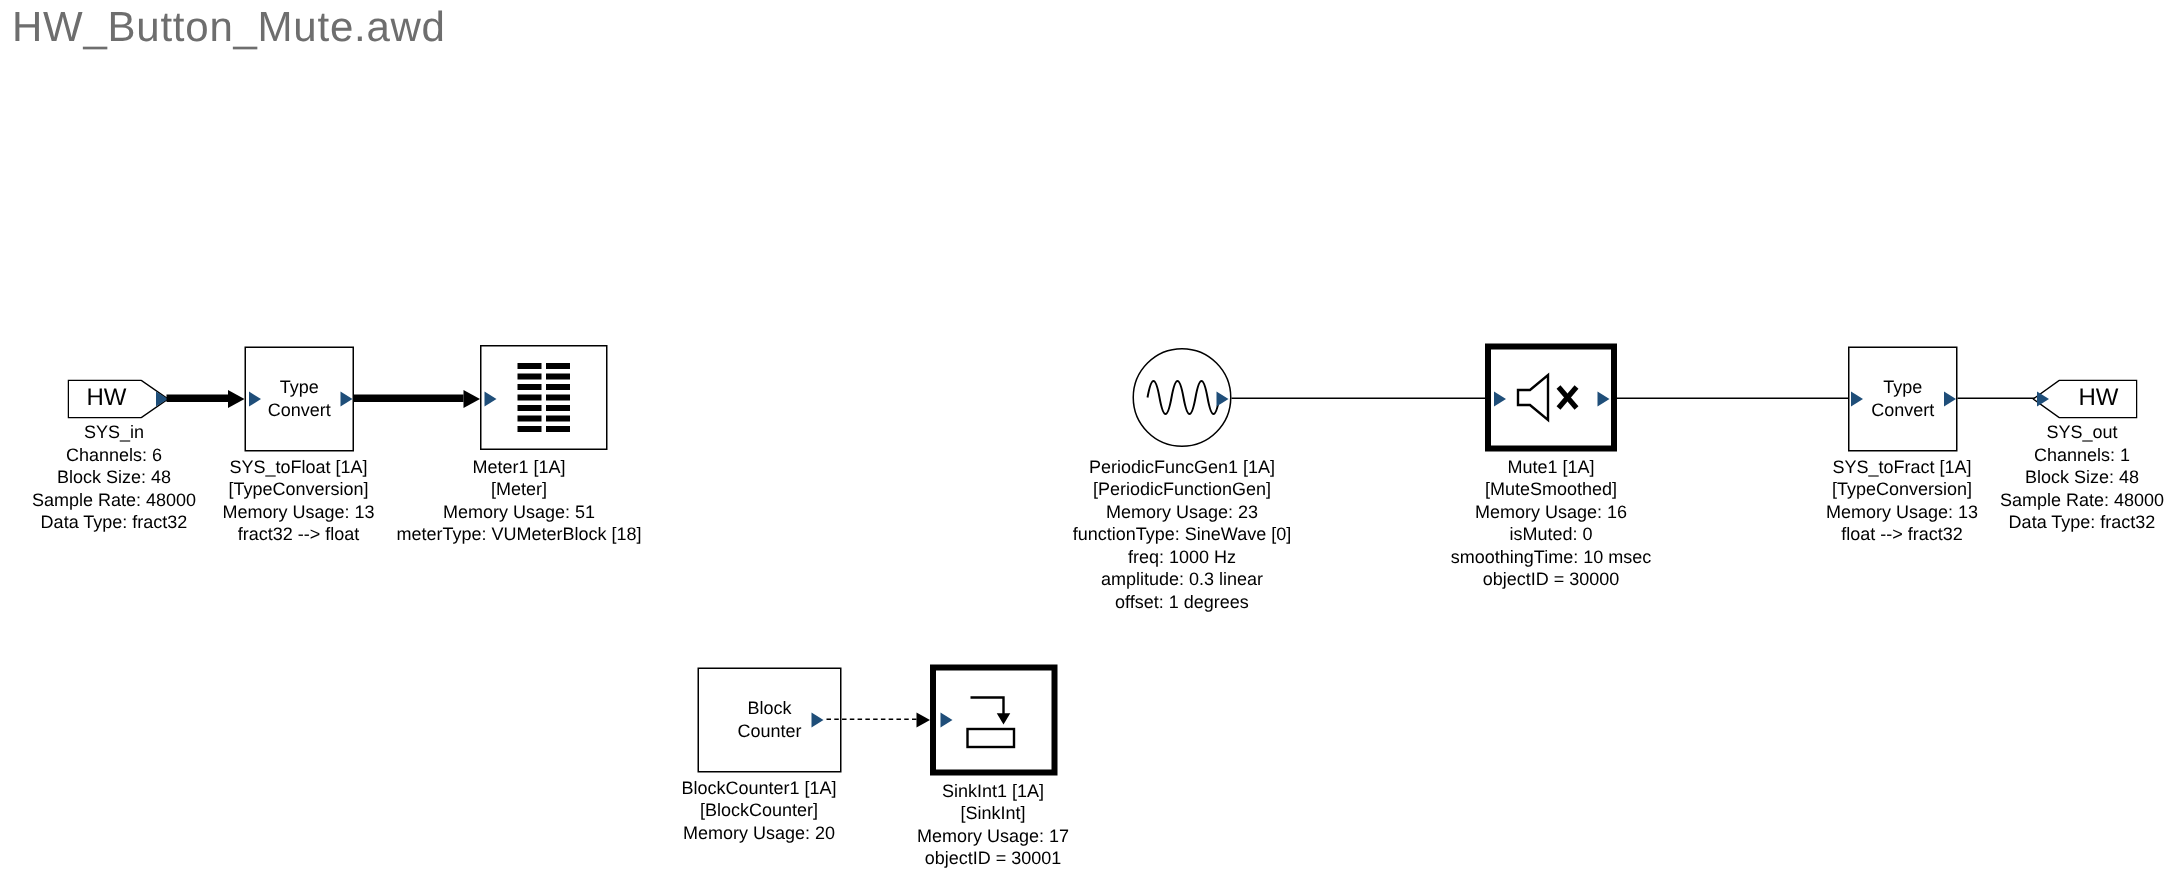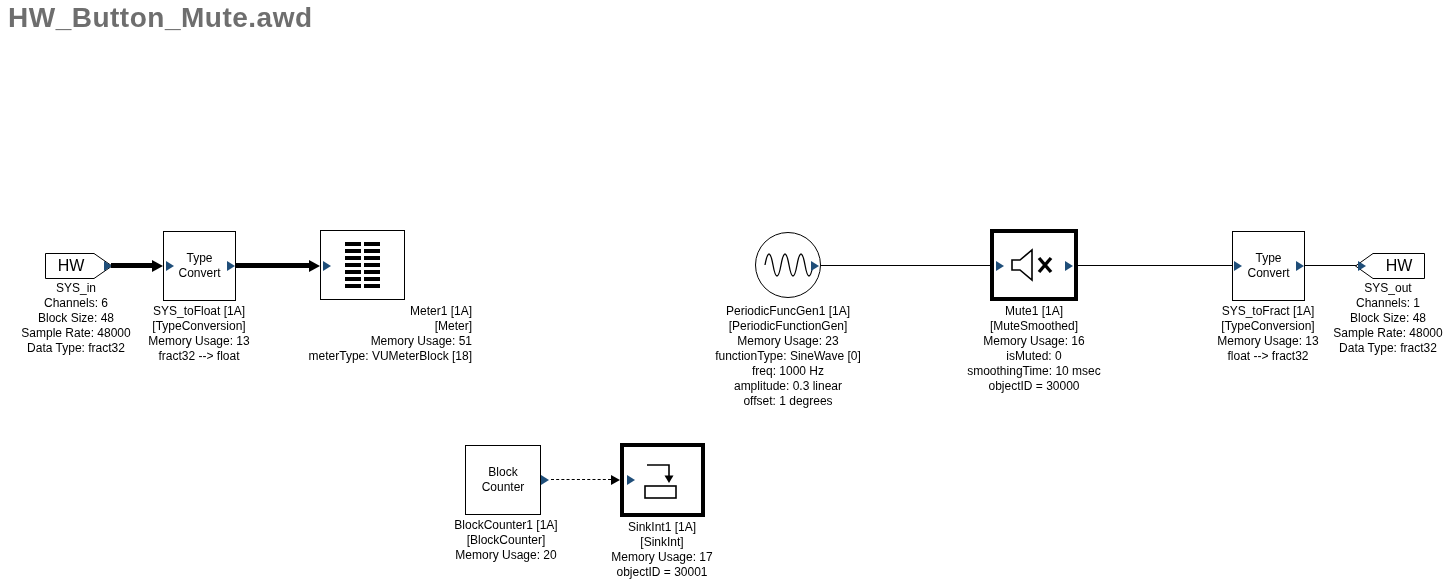--- a/index.html
+++ b/index.html
@@ -1,19 +1,19 @@
 <!DOCTYPE html>
 <html><head>
 <meta charset="utf-8">
 <style>
   * { margin:0; padding:0; box-sizing:border-box; }
   html,body { background:#ffffff; }
   .canvas { position:relative; width:1452px; height:585px; background:#ffffff; overflow:hidden;
             font-family:"Liberation Sans", sans-serif; color:#000; }
-  .title { position:absolute; left:8px; top:2px; font-size:28px; font-weight:bold; color:#6e6e6e; letter-spacing:0.5px; }
+  .title { position:absolute; left:8px; top:2px; font-size:28px; font-weight:normal; color:#6e6e6e; letter-spacing:0.5px; }
   .caption { position:absolute; font-size:12px; line-height:15px; text-align:center; white-space:nowrap; }
   .box { position:absolute; background:#fff; border:1px solid #000; display:flex; align-items:center; justify-content:center; }
   .box.bold { border-width:4px; }
   .box-label { font-size:12px; line-height:15px; text-align:center; }
   .circle { position:absolute; width:66px; height:66px; border:1px solid #000; border-radius:50%; background:#fff;
             display:flex; align-items:center; justify-content:center; }
   .hw-tag { position:absolute; }
   .tag-label { position:absolute; top:0; height:26px; width:52px; display:flex; align-items:center; justify-content:center; font-size:16px; }
   .shape { fill:#ffffff; stroke:#000000; stroke-width:1; }
   .wire-thick { position:absolute; height:5px; background:#000; }
@@ -85,21 +85,21 @@
           <div class="bar"></div>
           <div class="bar"></div>
           <div class="bar"></div>
           <div class="bar"></div>
           <div class="bar"></div>
           <div class="bar"></div>
       </div>
     </div>
   </div>
   <div class="pin" style="left:323px; top:261px;"></div>
-  <div class="caption" style="left:252px; top:304px; width:220px;text-align:right;">
+  <div class="caption" style="left:236px; top:304px; width:220px;">
       <div>Meter1 [1A]</div>
       <div>[Meter]</div>
       <div>Memory Usage: 51</div>
       <div>meterType: VUMeterBlock [18]</div>
     </div>
 
   <div class="circle" style="left:755px; top:232px;">
     <svg width="64" height="64" viewBox="0 0 64 64">
       <path d="M9,32 Q13,10 17,32 T25,32 T33,32 T41,32 T49,32 T57,32" fill="none" stroke="#000" stroke-width="1.3"></path>
     </svg>
@@ -162,21 +162,21 @@
   </div>
   <div class="pin" style="left:1358px; top:261px;"></div>
   <div class="caption" style="left:1322px; top:281px; width:132px;">
       <div>SYS_out</div>
       <div>Channels: 1</div>
       <div>Block Size: 48</div>
       <div>Sample Rate: 48000</div>
       <div>Data Type: fract32</div>
     </div>
 
-  <div class="box" style="left:465px; top:445px; width:76px; height:70px;">
+  <div class="box" style="left:465px; top:445px; width:96px; height:70px;">
     <div class="box-label">
         <div>Block</div>
         <div>Counter</div>
       </div>
   </div>
   <div class="pin" style="left:541px; top:475px;"></div>
   <div class="caption" style="left:416px; top:518px; width:180px;">
       <div>BlockCounter1 [1A]</div>
       <div>[BlockCounter]</div>
       <div>Memory Usage: 20</div>

